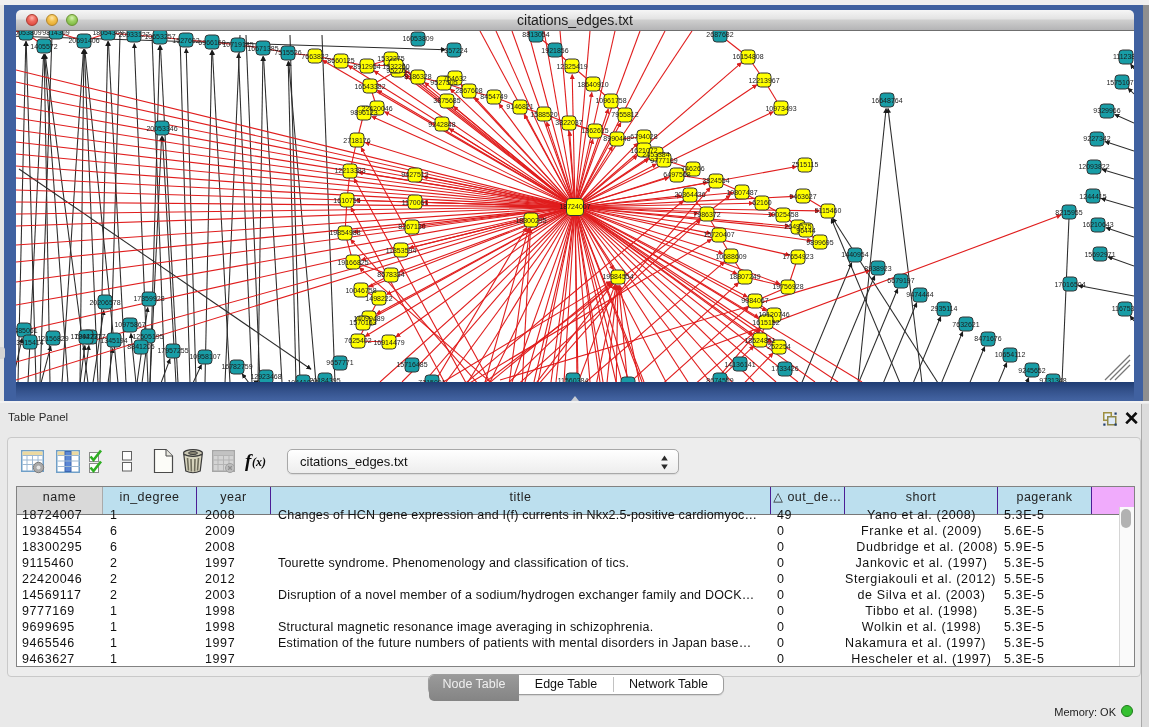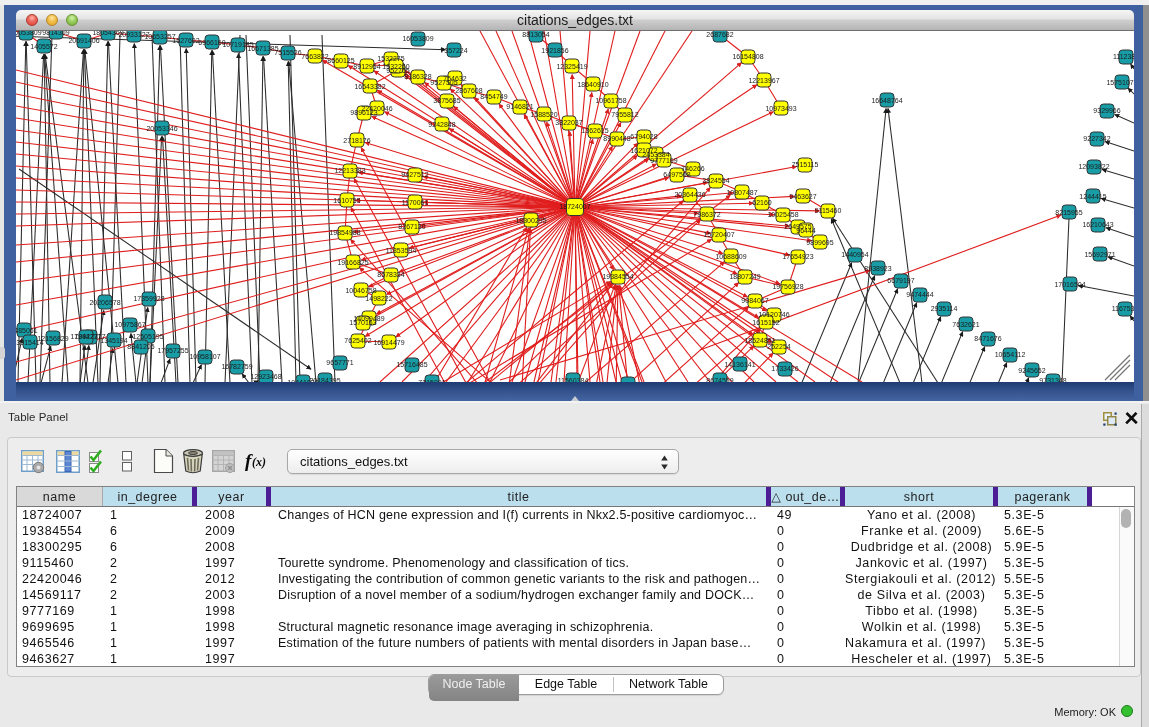--- a/index.html
+++ b/index.html
@@ -1,19 +1,19 @@
 <!DOCTYPE html>
 <html><head><meta charset="utf-8"><title>page</title>
 <style>
 *{margin:0;padding:0;box-sizing:border-box}
 body{width:1149px;height:727px;overflow:hidden;background:#e9e9e9;font-family:"Liberation Sans",sans-serif;position:relative}
 .abs{position:absolute}
 .row{position:absolute;left:17px;width:1100px;height:16px;font-size:12.5px;letter-spacing:0.6px;color:#111}
 .row span{position:absolute;top:1px;white-space:nowrap}
-.hcell{position:absolute;top:0;height:100%;font-size:12.5px;letter-spacing:0.5px;color:#222;text-align:center;line-height:20px;border-right:5px solid #4c1d95;background:#bcdfee}
+.hcell{position:absolute;top:0;height:100%;font-size:12.5px;letter-spacing:0.5px;color:#222;text-align:center;line-height:20px;border-right:1px solid #4c1d95;background:#bcdfee}
 </style></head>
 <body>
 
 <div class="abs" style="left:0;top:0;width:1149px;height:5px;background:#f0f0f0"></div>
 
 <div class="abs" style="left:4px;top:5px;width:1139px;height:398px;background:#4061a0"></div>
 
 <div class="abs" style="left:0;top:5px;width:4px;height:398px;background:#e6e6e4"></div>
 <div class="abs" style="left:0;top:347px;width:5px;height:12px;background:#d4d4d4;border-radius:0 3px 3px 0"></div>
 
@@ -727,21 +727,21 @@
 <div class="abs" style="left:287px;top:449px;width:392px;height:25px;border:1px solid #a8a8a8;border-radius:5px;background:linear-gradient(180deg,#ffffff,#ededed);box-shadow:0 1px 1px rgba(0,0,0,0.08)">
   <div style="position:absolute;left:12px;top:4px;font-size:13px;color:#111">citations_edges.txt</div>
   <svg style="position:absolute;right:9px;top:5px" width="9" height="15" viewBox="0 0 9 15">
     <path d="M4.5 0.5 L7.8 5.5 H1.2 Z" fill="#2a2a2a"></path>
     <path d="M4.5 14.5 L7.8 9.5 H1.2 Z" fill="#2a2a2a"></path>
   </svg>
 </div>
 
 <div class="abs" style="left:16px;top:486px;width:1119px;height:181px;background:#fff;border:1px solid #828282"></div>
 
-<div class="abs" style="left:17px;top:487px;width:1117px;height:20px;background:#ffffff;border-bottom:1px solid #777">
+<div class="abs" style="left:17px;top:487px;width:1117px;height:28px;background:#f0abfc;border-bottom:1px solid #777">
   <div class="hcell" style="left:0;width:86px;background:#d9d9d9;border-right:1px solid #aaa">name</div>
   <div class="hcell" style="left:86px;width:94px">in_degree</div>
   <div class="hcell" style="left:180px;width:74px">year</div>
   <div class="hcell" style="left:254px;width:500px">title</div>
   <div class="hcell" style="left:754px;width:74px">△ out_de…</div>
   <div class="hcell" style="left:828px;width:153px">short</div>
   <div class="hcell" style="left:981px;width:94px">pagerank</div>
 </div>
 <div class="row" style="top:507px">
 <span style="left:5px">18724007</span>
@@ -758,37 +758,36 @@
 <span style="left:188px">2009</span>
 <span style="left:760px">0</span>
 <span style="left:828px;width:153px;text-align:center">Franke et al. (2009)</span>
 <span style="left:987px">5.6E-5</span>
 </div>
 <div class="row" style="top:539px">
 <span style="left:5px">18300295</span>
 <span style="left:93px">6</span>
 <span style="left:188px">2008</span>
 <span style="left:760px">0</span>
-<span style="left:828px;width:153px;text-align:center">Dudbridge et al. (2008)</span>
+<span style="left:828px;width:153px;text-align:right">Dudbridge et al. (2008)</span>
 <span style="left:987px">5.9E-5</span>
 </div>
 <div class="row" style="top:555px">
 <span style="left:5px">9115460</span>
 <span style="left:93px">2</span>
 <span style="left:188px">1997</span>
 <span style="left:261px;width:500px;overflow:hidden;letter-spacing:0.2px">Tourette syndrome. Phenomenology and classification of tics.</span>
 <span style="left:760px">0</span>
 <span style="left:828px;width:153px;text-align:center">Jankovic et al. (1997)</span>
 <span style="left:987px">5.3E-5</span>
 </div>
 <div class="row" style="top:571px">
 <span style="left:5px">22420046</span>
 <span style="left:93px">2</span>
 <span style="left:188px">2012</span>
-<span style="left:261px;width:500px;overflow:hidden;letter-spacing:0.2px">Investigating the contribution of common genetic variants to the risk and pathogen…</span>
 <span style="left:760px">0</span>
 <span style="left:828px;width:153px;">Stergiakouli et al. (2012)</span>
 <span style="left:987px">5.5E-5</span>
 </div>
 <div class="row" style="top:587px">
 <span style="left:5px">14569117</span>
 <span style="left:93px">2</span>
 <span style="left:188px">2003</span>
 <span style="left:261px;width:500px;overflow:hidden;letter-spacing:0.2px">Disruption of a novel member of a sodium/hydrogen exchanger family and DOCK…</span>
 <span style="left:760px">0</span>

